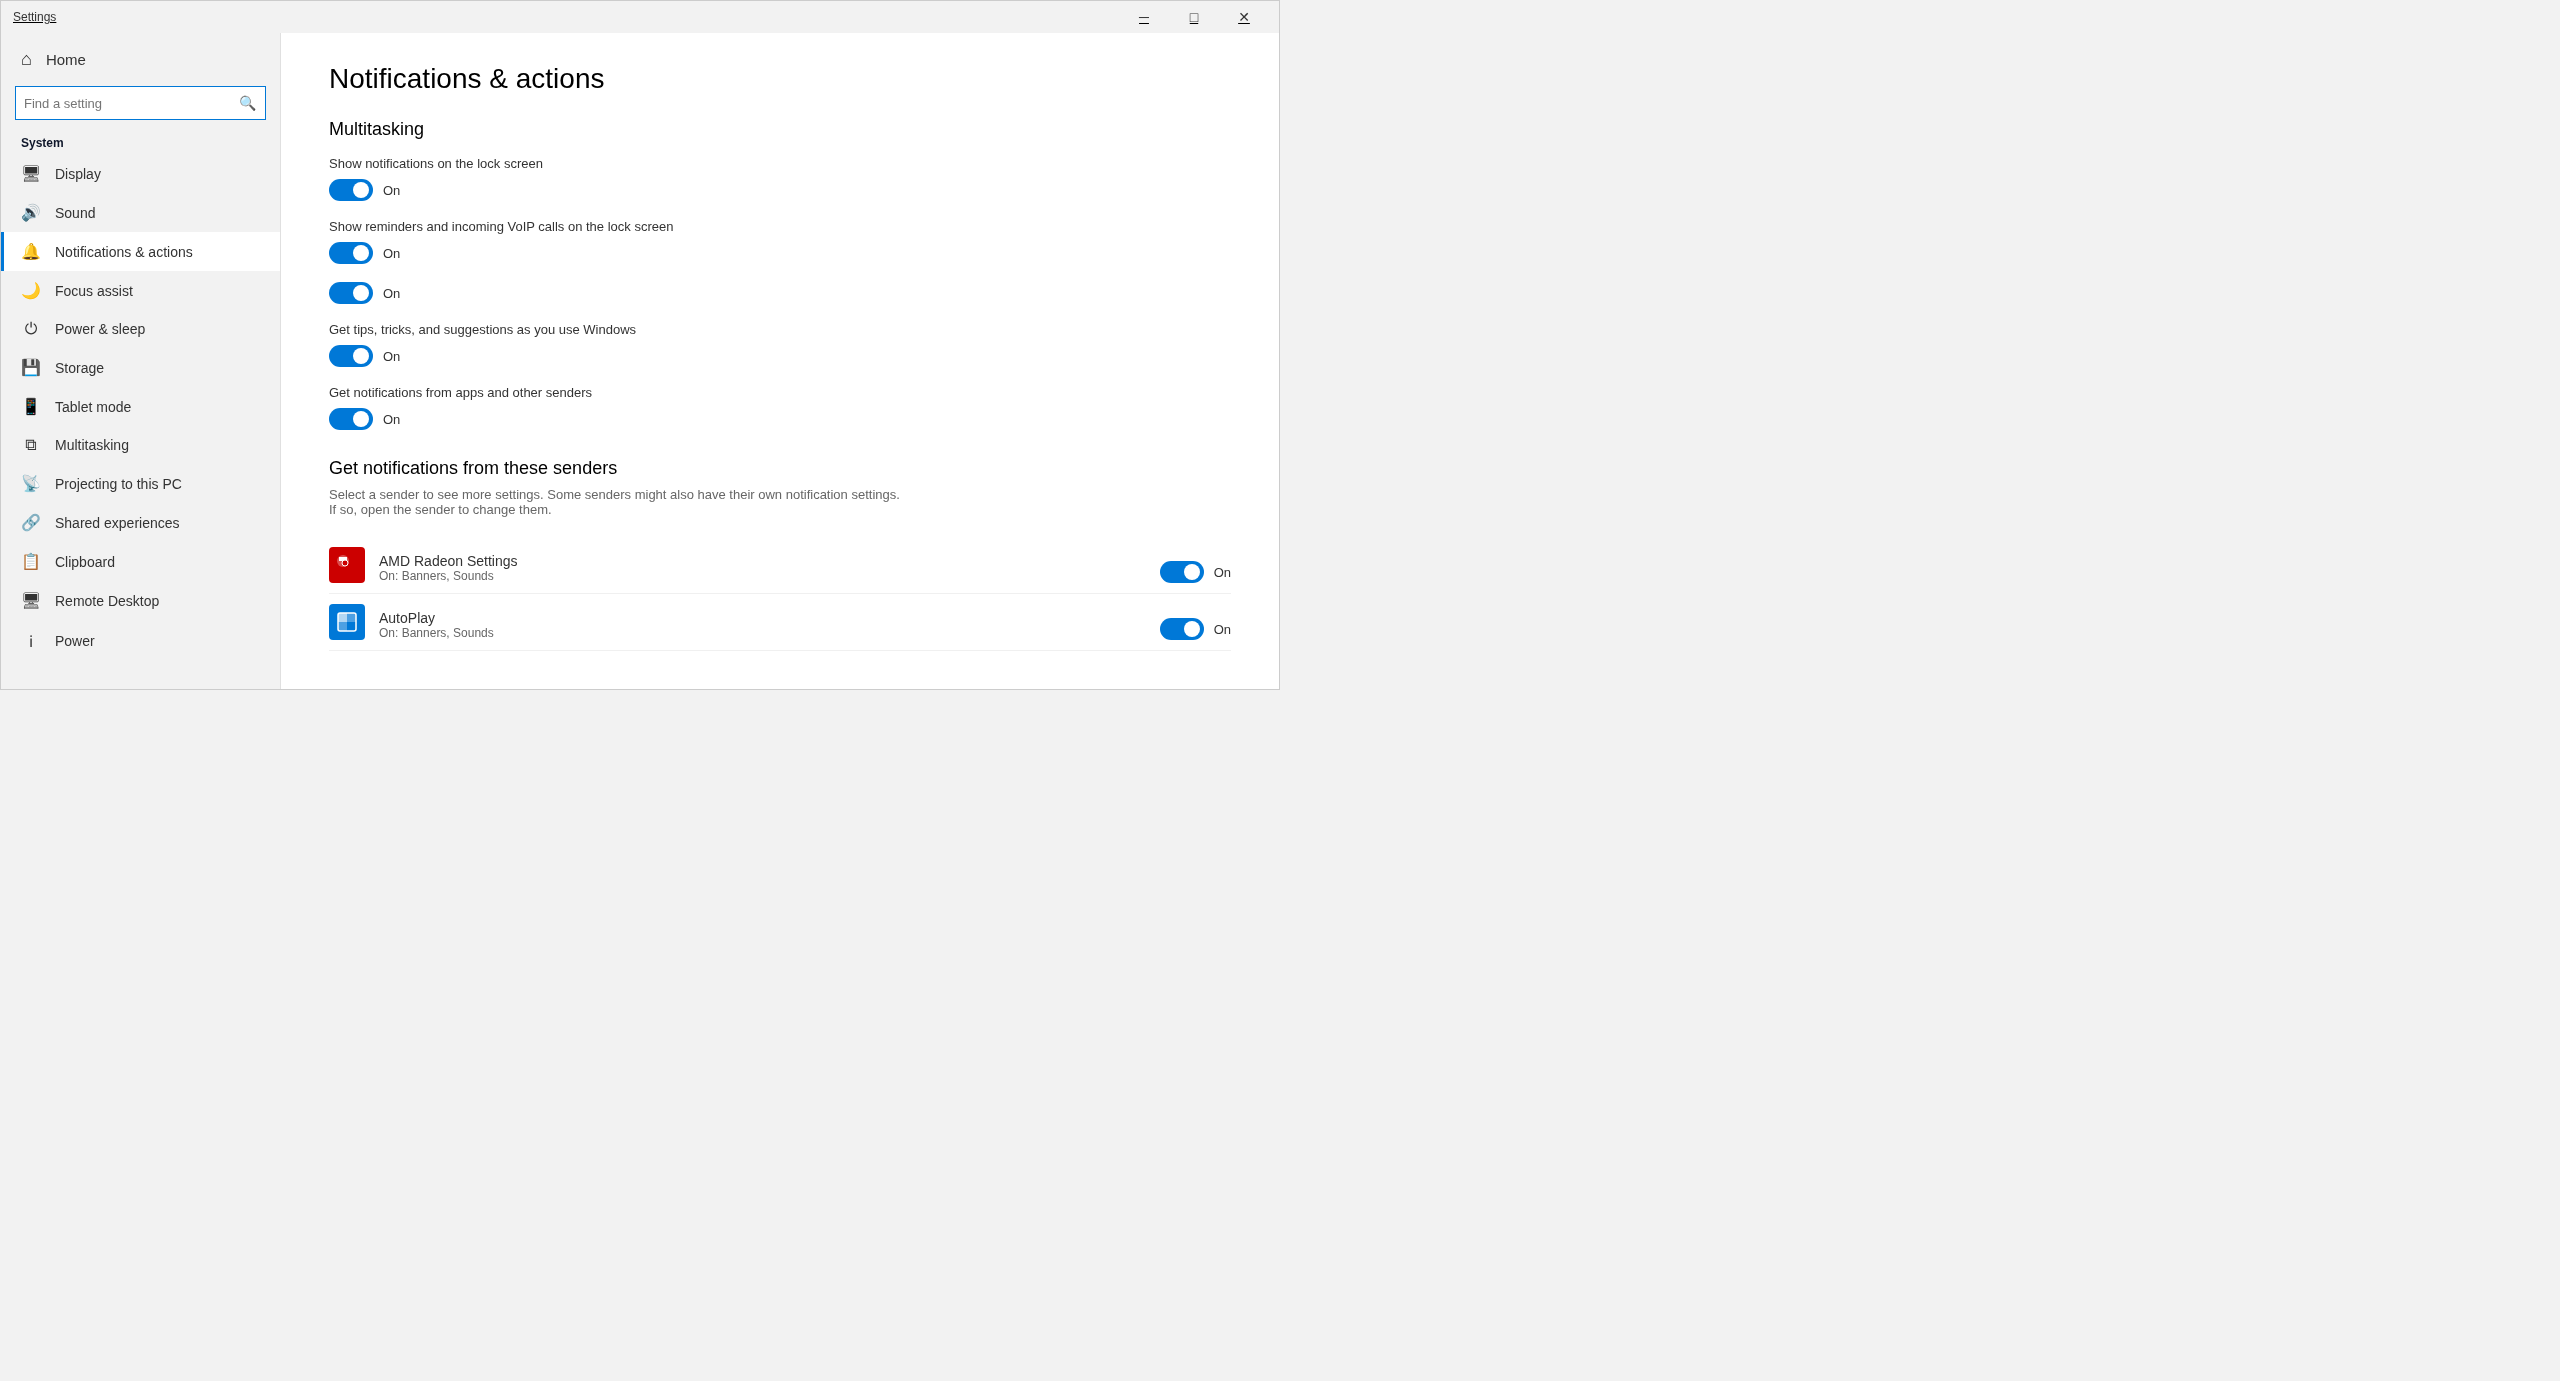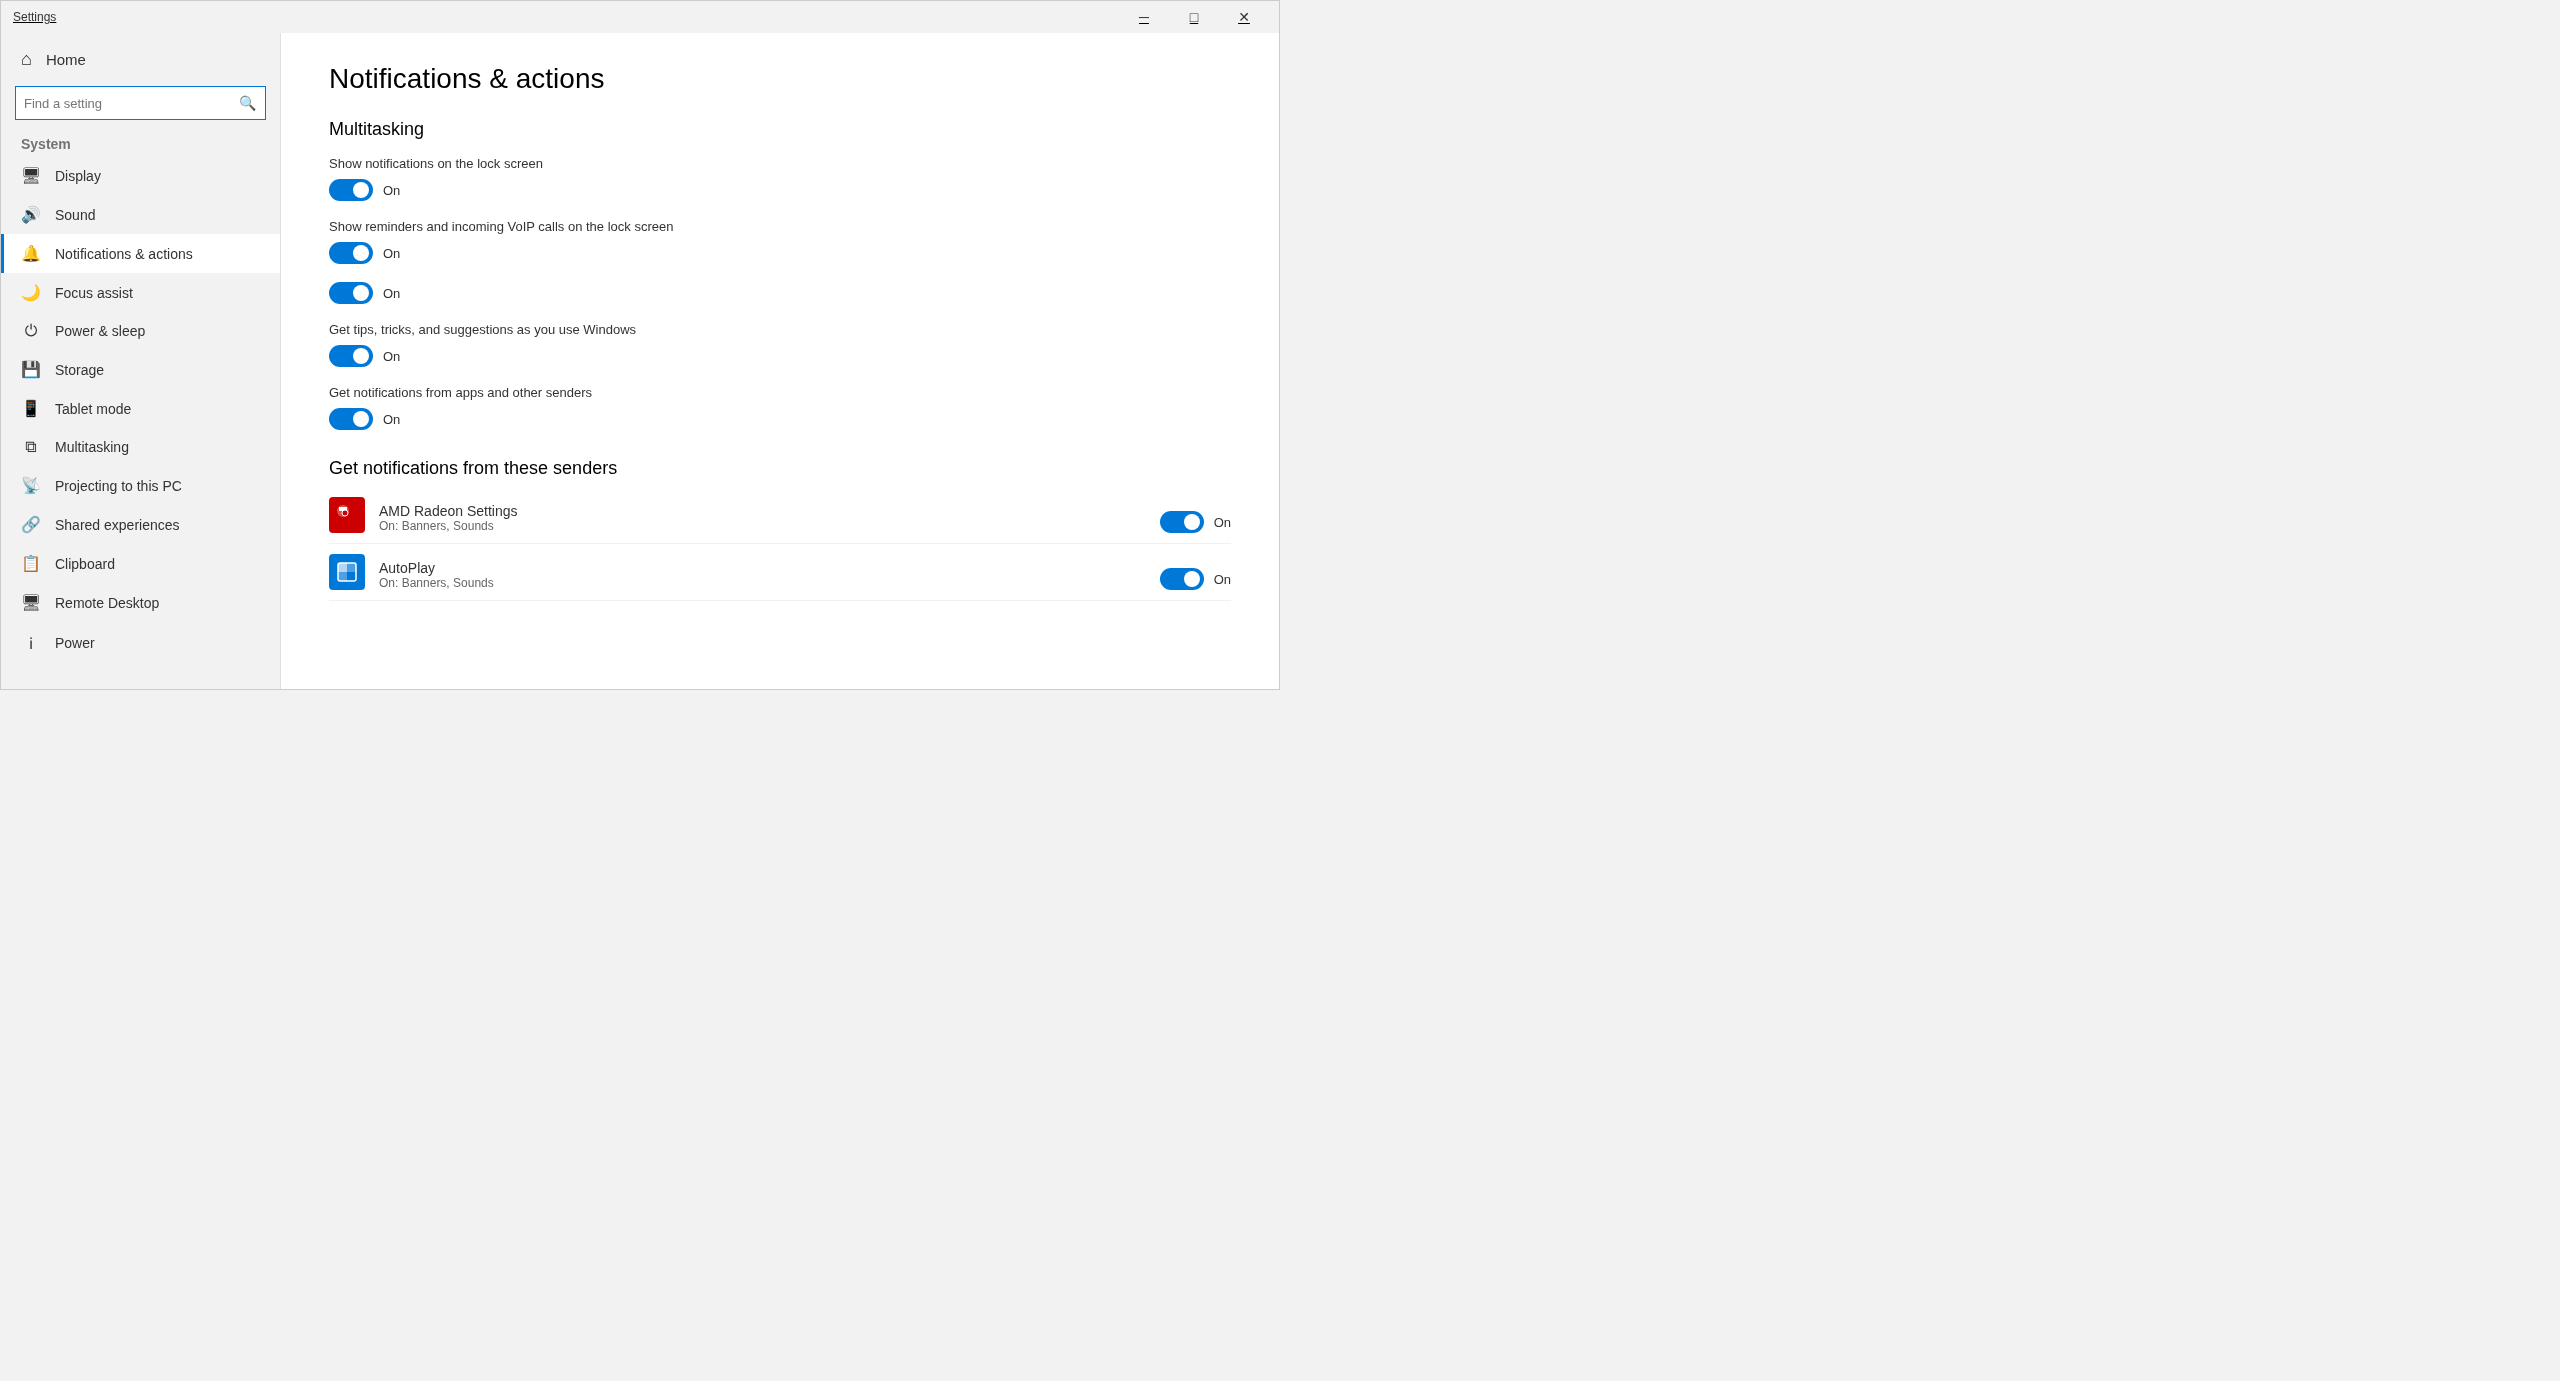--- a/index.html
+++ b/index.html
@@ -94,23 +94,23 @@
       font-size: 13px;
       background: transparent;
       color: #333;
     }
     .search-box .search-icon {
       color: #666;
       font-size: 14px;
     }
 
     .sidebar-section-label {
-      font-size: 14px;
+      font-size: 12px;
       font-weight: 600;
-      color: #737373;
+      color: #0f172a;
       padding: 6px 20px 4px 20px;
       text-transform: none;
       letter-spacing: 0;
     }
 
     .sidebar-item {
       display: flex;
       align-items: center;
       gap: 14px;
       padding: 10px 20px;
@@ -355,20 +355,21 @@
 
       <div class="setting-row">
         <div class="setting-label">Get notifications from apps and other senders</div>
         <div class="toggle-row">
           <div class="toggle"></div>
           <span class="toggle-label">On</span>
         </div>
       </div>
 
       <div class="subsection-title">Get notifications from these senders</div>
+      <div class="subsection-desc">Select a sender to see more settings. Some senders might also have their own notification settings. If so, open the sender to change them.</div>
 
       <div class="app-row">
         <div class="app-icon amd">
           <svg width="24" height="24" viewBox="0 0 24 24">
             <circle cx="8" cy="8" r="6" fill="#fff" opacity="0.3"></circle>
             <polygon points="4,4 12,4 12,12 8,12 8,8 4,8" fill="#fff"></polygon>
             <circle cx="10" cy="10" r="3" fill="#c00" stroke="#fff" stroke-width="1"></circle>
           </svg>
         </div>
         <div class="app-info">

